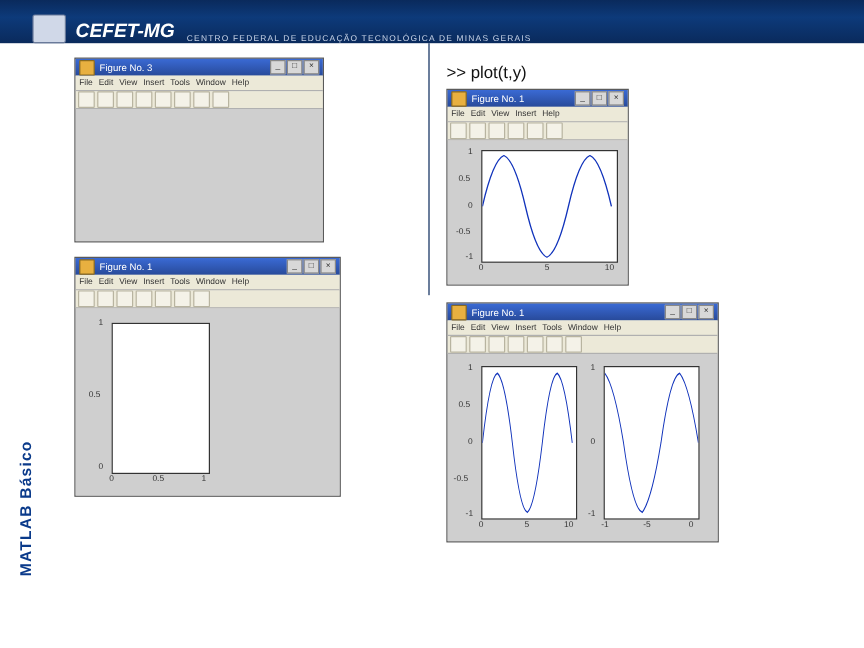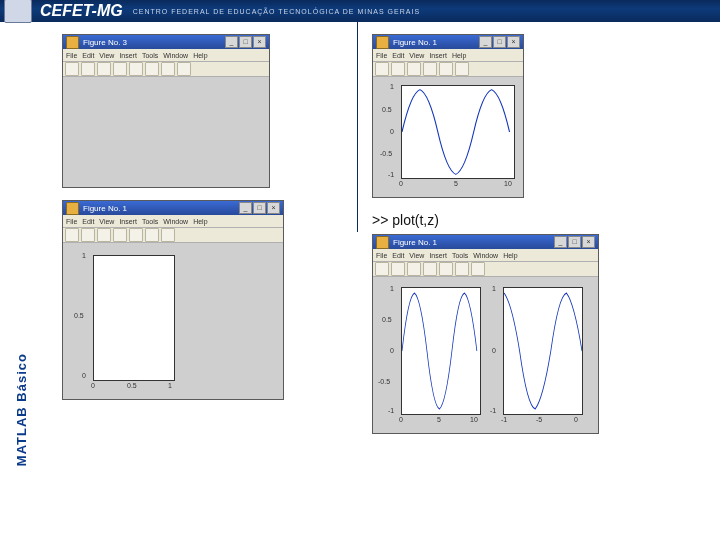--- a/index.html
+++ b/index.html
@@ -1,16 +1,16 @@
 <!DOCTYPE html>
 <html><head>
 <meta charset="utf-8">
 <style>
   html,body{margin:0;padding:0;width:720px;height:540px;font-family:Verdana,Arial,sans-serif;background:#fff}
-  .banner{height:22px;background:linear-gradient(#0a2a5c,#0d3a7a 40%,#0a2a5c);display:flex;align-items:center;padding:0 4px}
+  .banner{height:36px;background:linear-gradient(#0a2a5c,#0d3a7a 40%,#0a2a5c);display:flex;align-items:flex-end;padding:0 27px}
   .banner-logo{width:26px;height:22px;background:#d0d8e8;border:1px solid #6a7a9a;border-radius:2px;margin-right:8px}
   .banner-title{color:#fff;font-weight:bold;font-size:16px;font-style:italic;margin-right:10px}
   .banner-sub{color:#c8d4e8;font-size:7px;letter-spacing:1px}
   .page{display:flex;height:504px}
   .side{width:42px;display:flex;align-items:flex-end;justify-content:center;padding-bottom:60px}
   .side-label{writing-mode:vertical-rl;transform:rotate(180deg);color:#0a3a8a;font-weight:bold;font-size:13px;letter-spacing:1px}
   .main{flex:1;position:relative}
   .col{position:absolute;top:12px;width:270px}
   .col.left{left:20px}
   .col.right{left:330px}
@@ -120,20 +120,21 @@
             <span class="tk" style="left:-12px;top:116px">0</span>
             <span class="tk" style="left:-3px;top:126px">0</span>
             <span class="tk" style="left:33px;top:126px">0.5</span>
             <span class="tk" style="left:74px;top:126px">1</span>
           </div>
         </div>
       </div>
     </div>
 
     <div class="col right">
+      <div class="cmd">&gt;&gt; plot(t,y)</div>
 
       <div class="figwin figB">
         <div class="fw-title">
           <div class="fw-icon"></div>
           <div class="fw-t">Figure No. 1</div>
           <div class="fw-btn">_</div>
           <div class="fw-btn">□</div>
           <div class="fw-btn">×</div>
         </div>
         <div class="fw-menu">
@@ -162,21 +163,20 @@
             <span class="tk" style="left:-22px;top:64px">-0.5</span>
             <span class="tk" style="left:-14px;top:85px">-1</span>
             <span class="tk" style="left:-3px;top:94px">0</span>
             <span class="tk" style="left:52px;top:94px">5</span>
             <span class="tk" style="left:102px;top:94px">10</span>
           </div>
         </div>
       </div>
 
       <div style="margin-top:14px">
-        <div class="cmd">&gt;&gt; plot(t,z)</div>
       </div>
 
       <div class="figwin figD">
         <div class="fw-title">
           <div class="fw-icon"></div>
           <div class="fw-t">Figure No. 1</div>
           <div class="fw-btn">_</div>
           <div class="fw-btn">□</div>
           <div class="fw-btn">×</div>
         </div>

